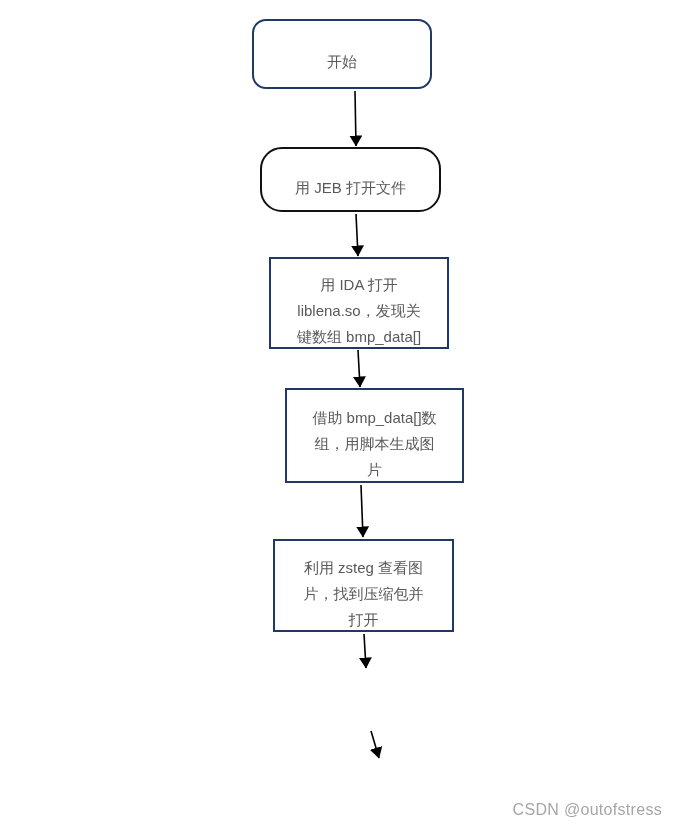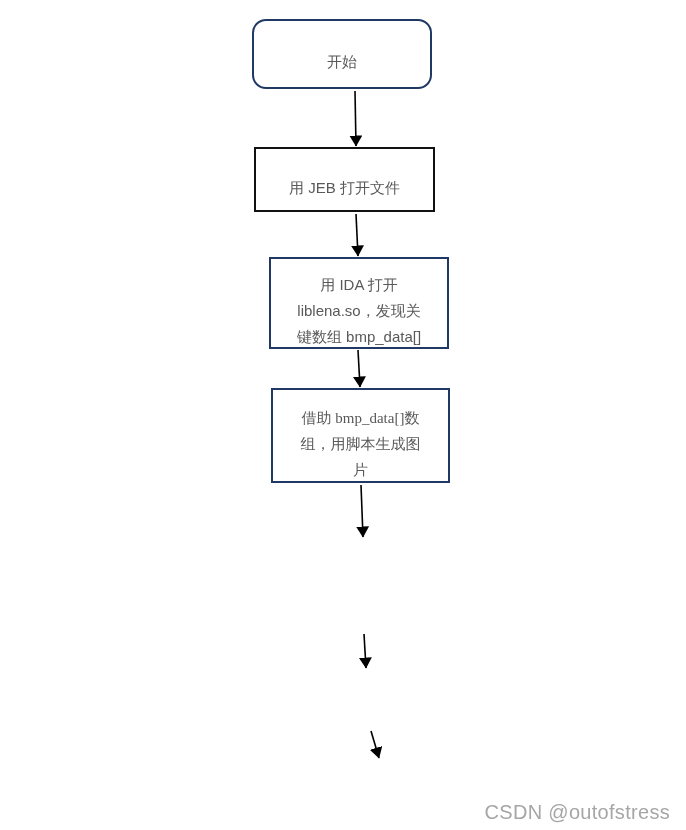--- a/index.html
+++ b/index.html
@@ -40,23 +40,23 @@
     font-size: 15px;
     line-height: 26px;
     text-align: center;
   }
   .node.terminator { border-radius: 14px; }
   .node.process-dark { border-color: var(--border-black); }
   .node .label { white-space: pre-line; display: block; padding: 0 4px; margin-top: 16px; }
 
   .watermark {
     position: absolute;
-    right: 16px;
+    right: 24px;
     top: 801px;
-    font-size: 20px;
+    font-size: 16px;
     color: var(--watermark);
     letter-spacing: 0.3px;
   }
 </style>
 </head>
 <body>
 
 <div class="canvas">
 
   <svg class="arrows" viewBox="0 0 686 830" xmlns="http://www.w3.org/2000/svg" aria-hidden="true">
@@ -70,36 +70,41 @@
     <line x1="358" y1="350" x2="360" y2="387" stroke="#000" stroke-width="1.6" marker-end="url(#arrowhead)"></line>
     <line x1="361" y1="485" x2="363" y2="537" stroke="#000" stroke-width="1.6" marker-end="url(#arrowhead)"></line>
     <line x1="364" y1="634" x2="366" y2="668" stroke="#000" stroke-width="1.6" marker-end="url(#arrowhead)"></line>
     <line x1="371" y1="731" x2="379" y2="758" stroke="#000" stroke-width="1.6" marker-end="url(#arrowhead)"></line>
   </svg>
 
   <div class="node terminator" style="left:252px; top:19px; width:180px; height:70px;">
     <span class="label">开始</span>
   </div>
 
-  <div class="node process-dark" style="left:254px; top:147px; width:181px; height:65px;">
+  <div class="node process-dark" style="left:260px; top:147px; width:181px; height:65px;border-radius:22px;">
     <span class="label">用 JEB 打开文件</span>
   </div>
 
   <div class="node" style="left:269px; top:257px; width:180px; height:92px;align-items:center;">
     <span class="label">用 IDA 打开
 liblena.so，发现关
 键数组 bmp_data[]</span>
   </div>
 
-  <div class="node" style="left:271px; top:388px; width:179px; height:95px;font-family:Liberation Serif, serif;">
+  <div class="node" style="left:285px; top:388px; width:179px; height:95px;">
     <span class="label">借助 bmp_data[]数
 组，用脚本生成图
 片</span>
   </div>
 
+  <div class="node" style="left:273px; top:539px; width:181px; height:93px;">
+    <span class="label">利用 zsteg 查看图
+片，找到压缩包并
+打开</span>
+  </div>
 
 
 
   <div class="watermark">
     <span>CSDN @outofstress</span>
   </div>
 
 </div>
 
 </body></html>

